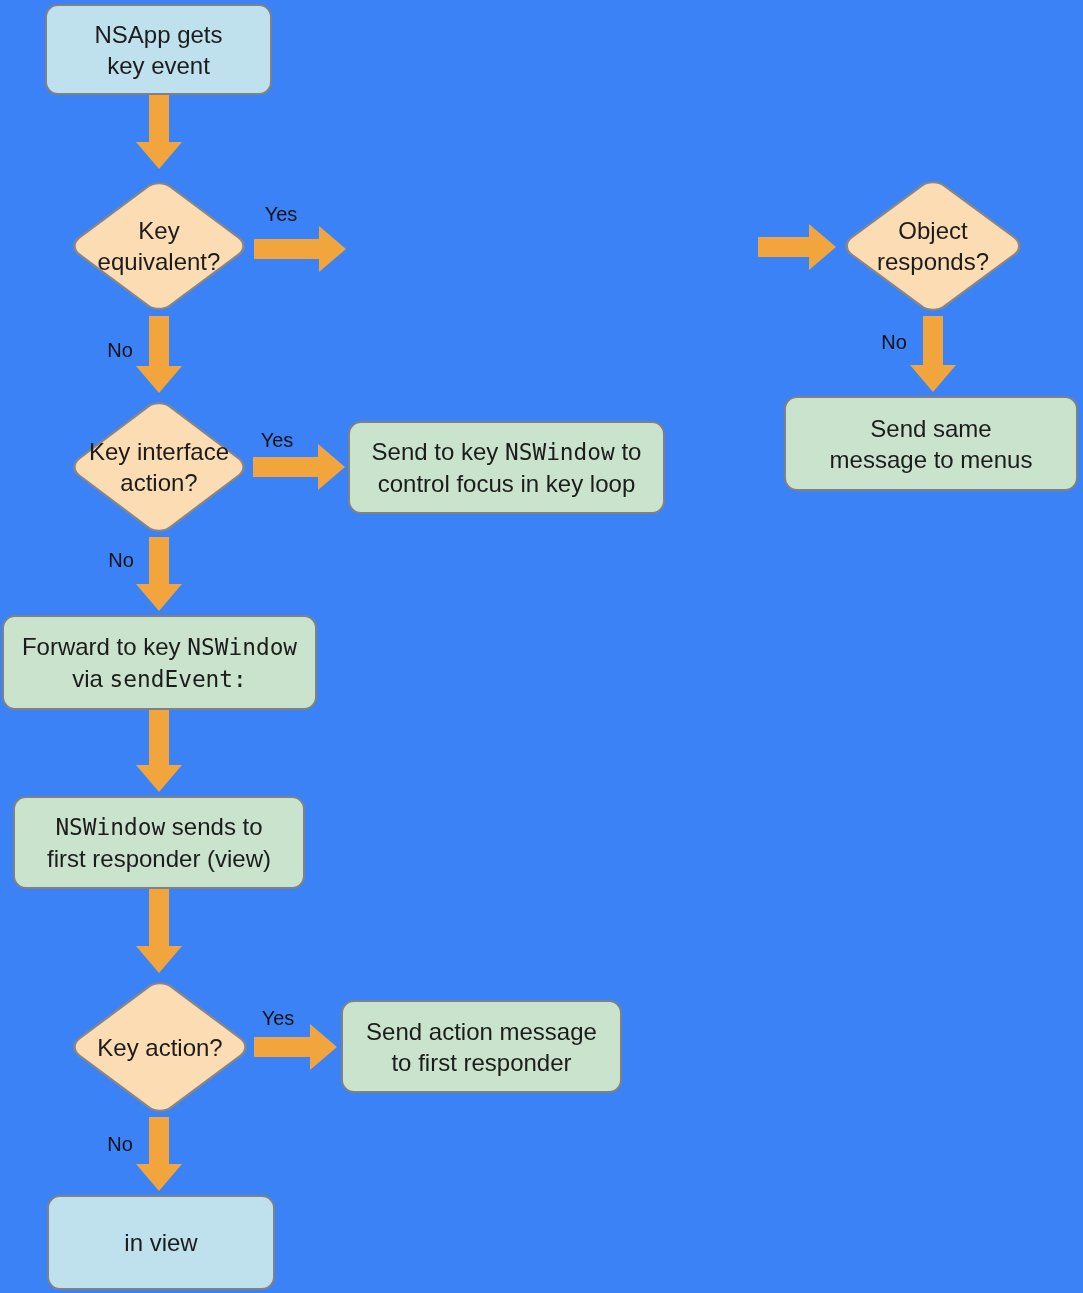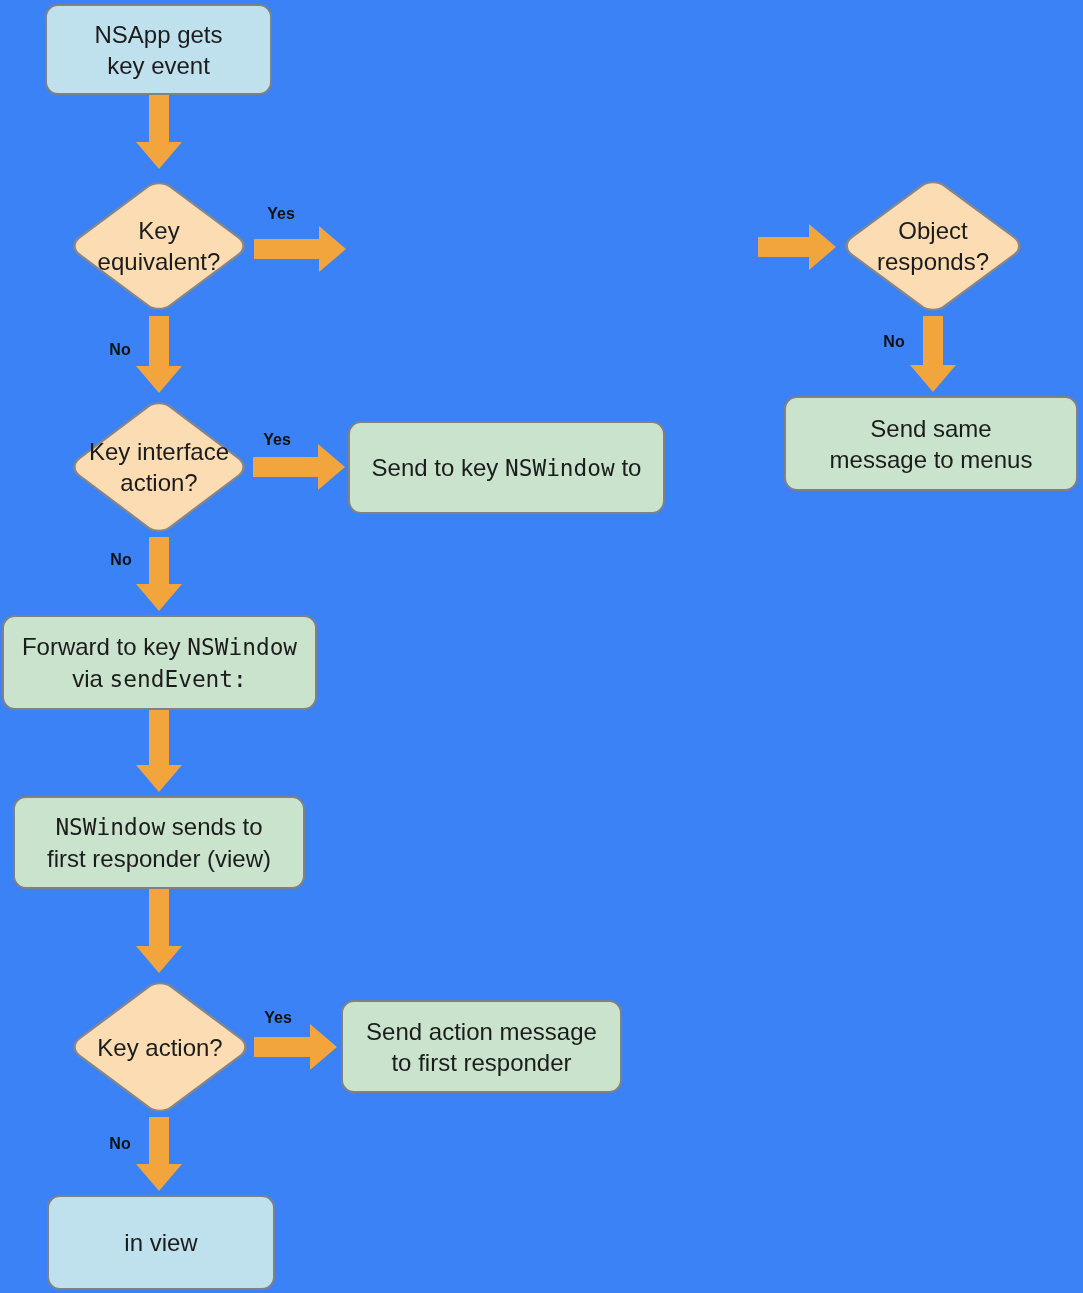--- a/index.html
+++ b/index.html
@@ -44,22 +44,22 @@
     color: #1c1c1c;
   }
   .node-text .line { white-space: nowrap; }
   .mono {
     font-family: "DejaVu Sans Mono", "Liberation Mono", monospace;
     font-size: 0.95em;
   }
   .edge-label {
     position: absolute;
     transform: translate(-50%, -50%);
-    font-size: 16px;
-    font-weight: bold;
+    font-size: 20px;
+    font-weight: normal;
     color: #111111;
     white-space: nowrap;
   }
 </style>
 </head>
 <body>
 
 <div id="canvas">
   <svg id="arrow-layer" width="1083" height="1293" viewBox="0 0 1083 1293" xmlns="http://www.w3.org/2000/svg">
       <path d="M 149 95 L 169 95 L 169 142 L 182 142 L 159 169 L 136 142 L 149 142 Z" fill="#f2a53c"></path>
@@ -103,20 +103,21 @@
     <div class="node diamond" style="left: 66px; top: 397px; width: 186px; height: 140px;">
       <div class="diamond-shape" style="transform: scale(1.3152, 0.99) rotate(45deg); background: rgb(251, 220, 179);"></div>
       <div class="node-text" style="color: rgb(28, 28, 28);">
         <div class="line"><span>Key interface</span></div>
         <div class="line"><span>action?</span></div>
       </div>
     </div>
     <div class="node rect" style="left: 348px; top: 421px; width: 317px; height: 93px; background: rgb(201, 227, 204); border-color: rgb(127, 129, 132);">
       <div class="node-text" style="color: rgb(28, 28, 28);">
         <div class="line"><span>Send to key </span><span class="mono">NSWindow</span><span> to</span></div>
+        <div class="line"><span>control focus in key loop</span></div>
       </div>
     </div>
     <div class="node rect" style="left: 2px; top: 615px; width: 315px; height: 95px; background: rgb(201, 227, 204); border-color: rgb(127, 129, 132);">
       <div class="node-text" style="color: rgb(28, 28, 28);">
         <div class="line"><span>Forward to key </span><span class="mono">NSWindow</span></div>
         <div class="line"><span>via </span><span class="mono">sendEvent:</span></div>
       </div>
     </div>
     <div class="node rect" style="left: 13px; top: 796px; width: 292px; height: 93px; background: rgb(201, 227, 204); border-color: rgb(127, 129, 132);">
       <div class="node-text" style="color: rgb(28, 28, 28);">

